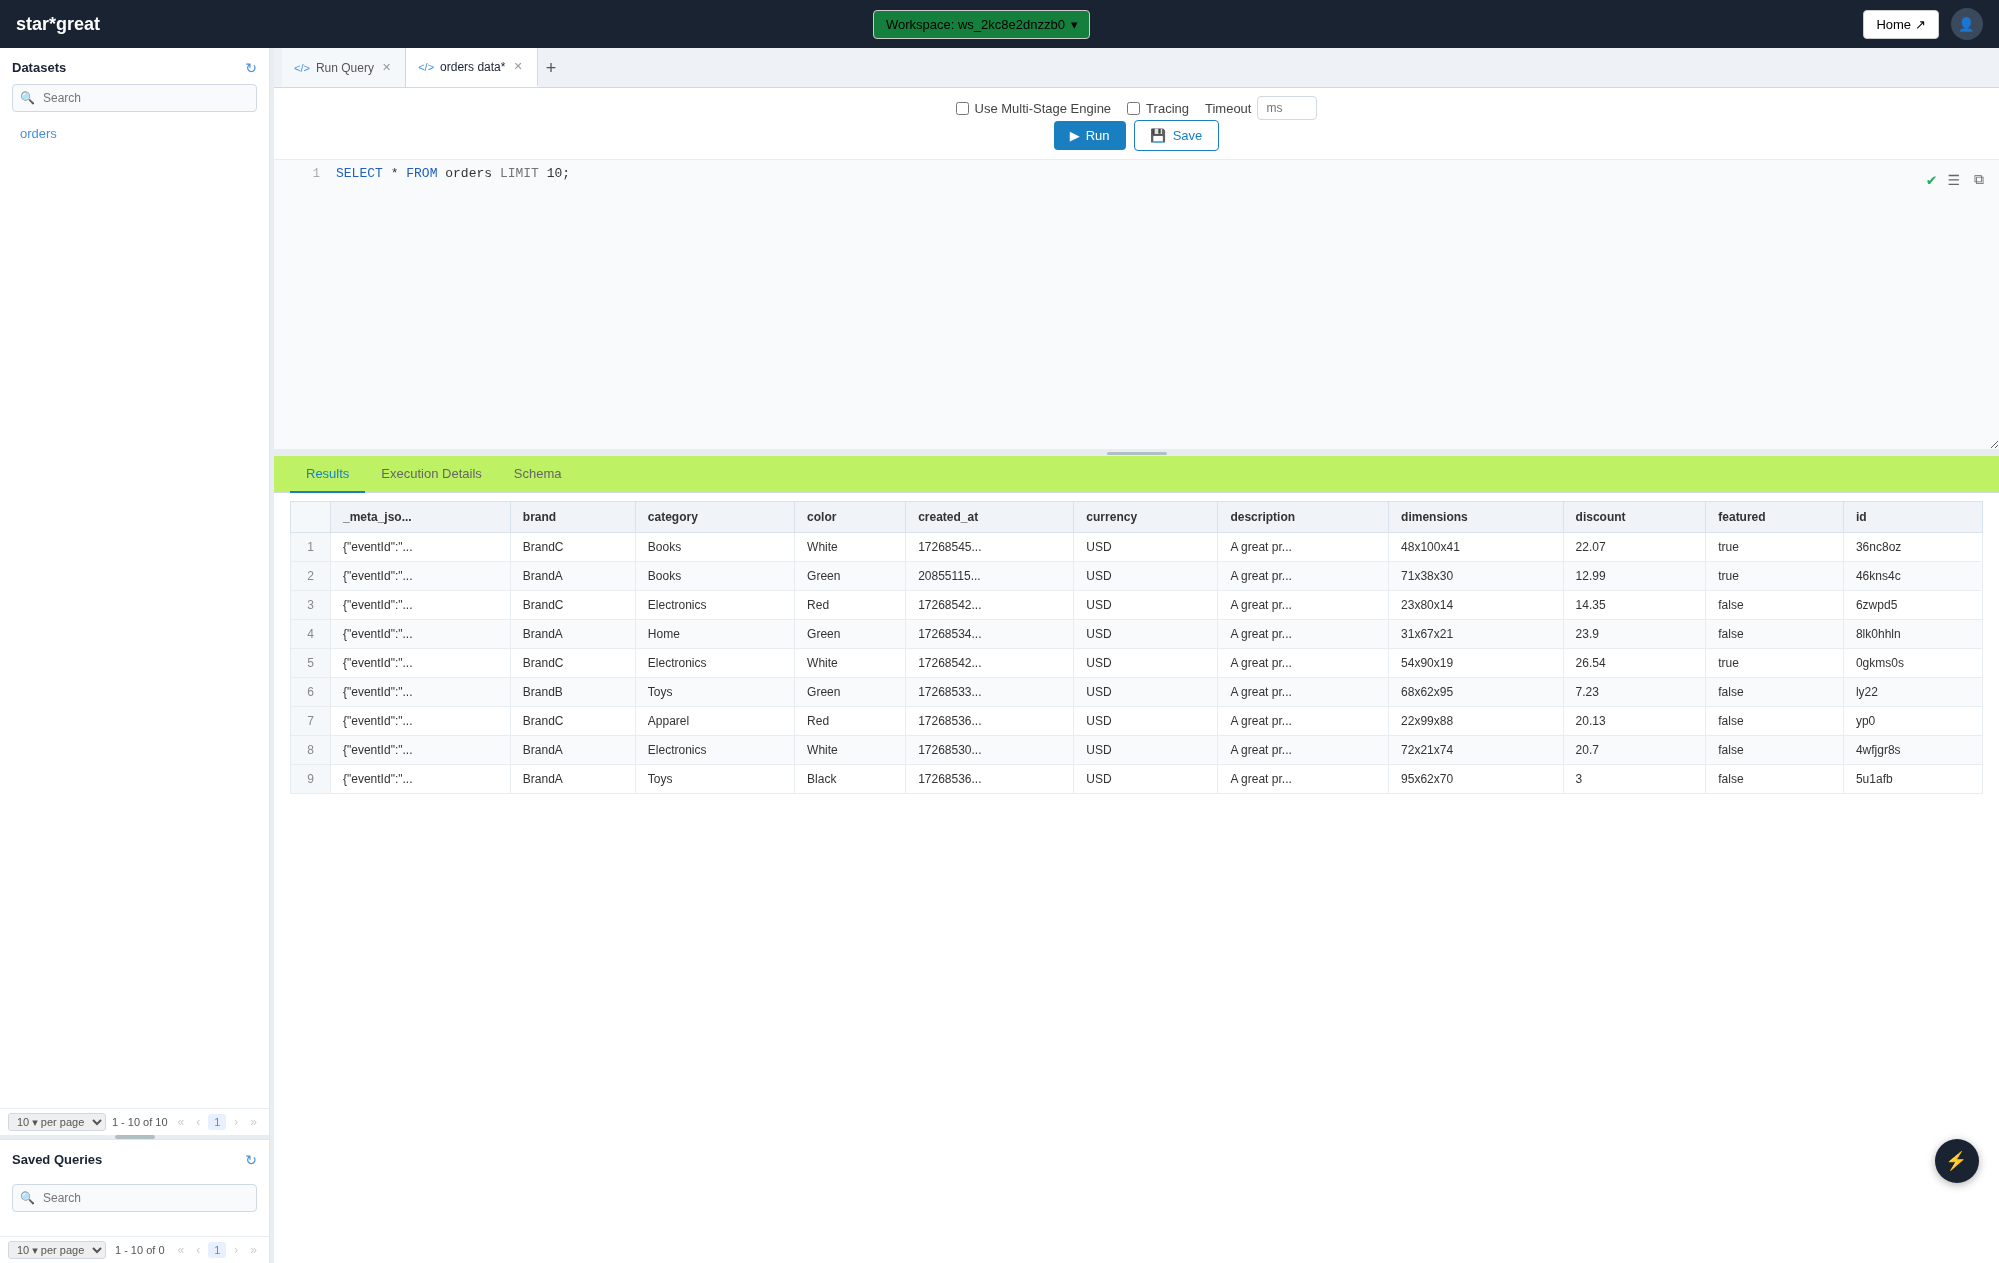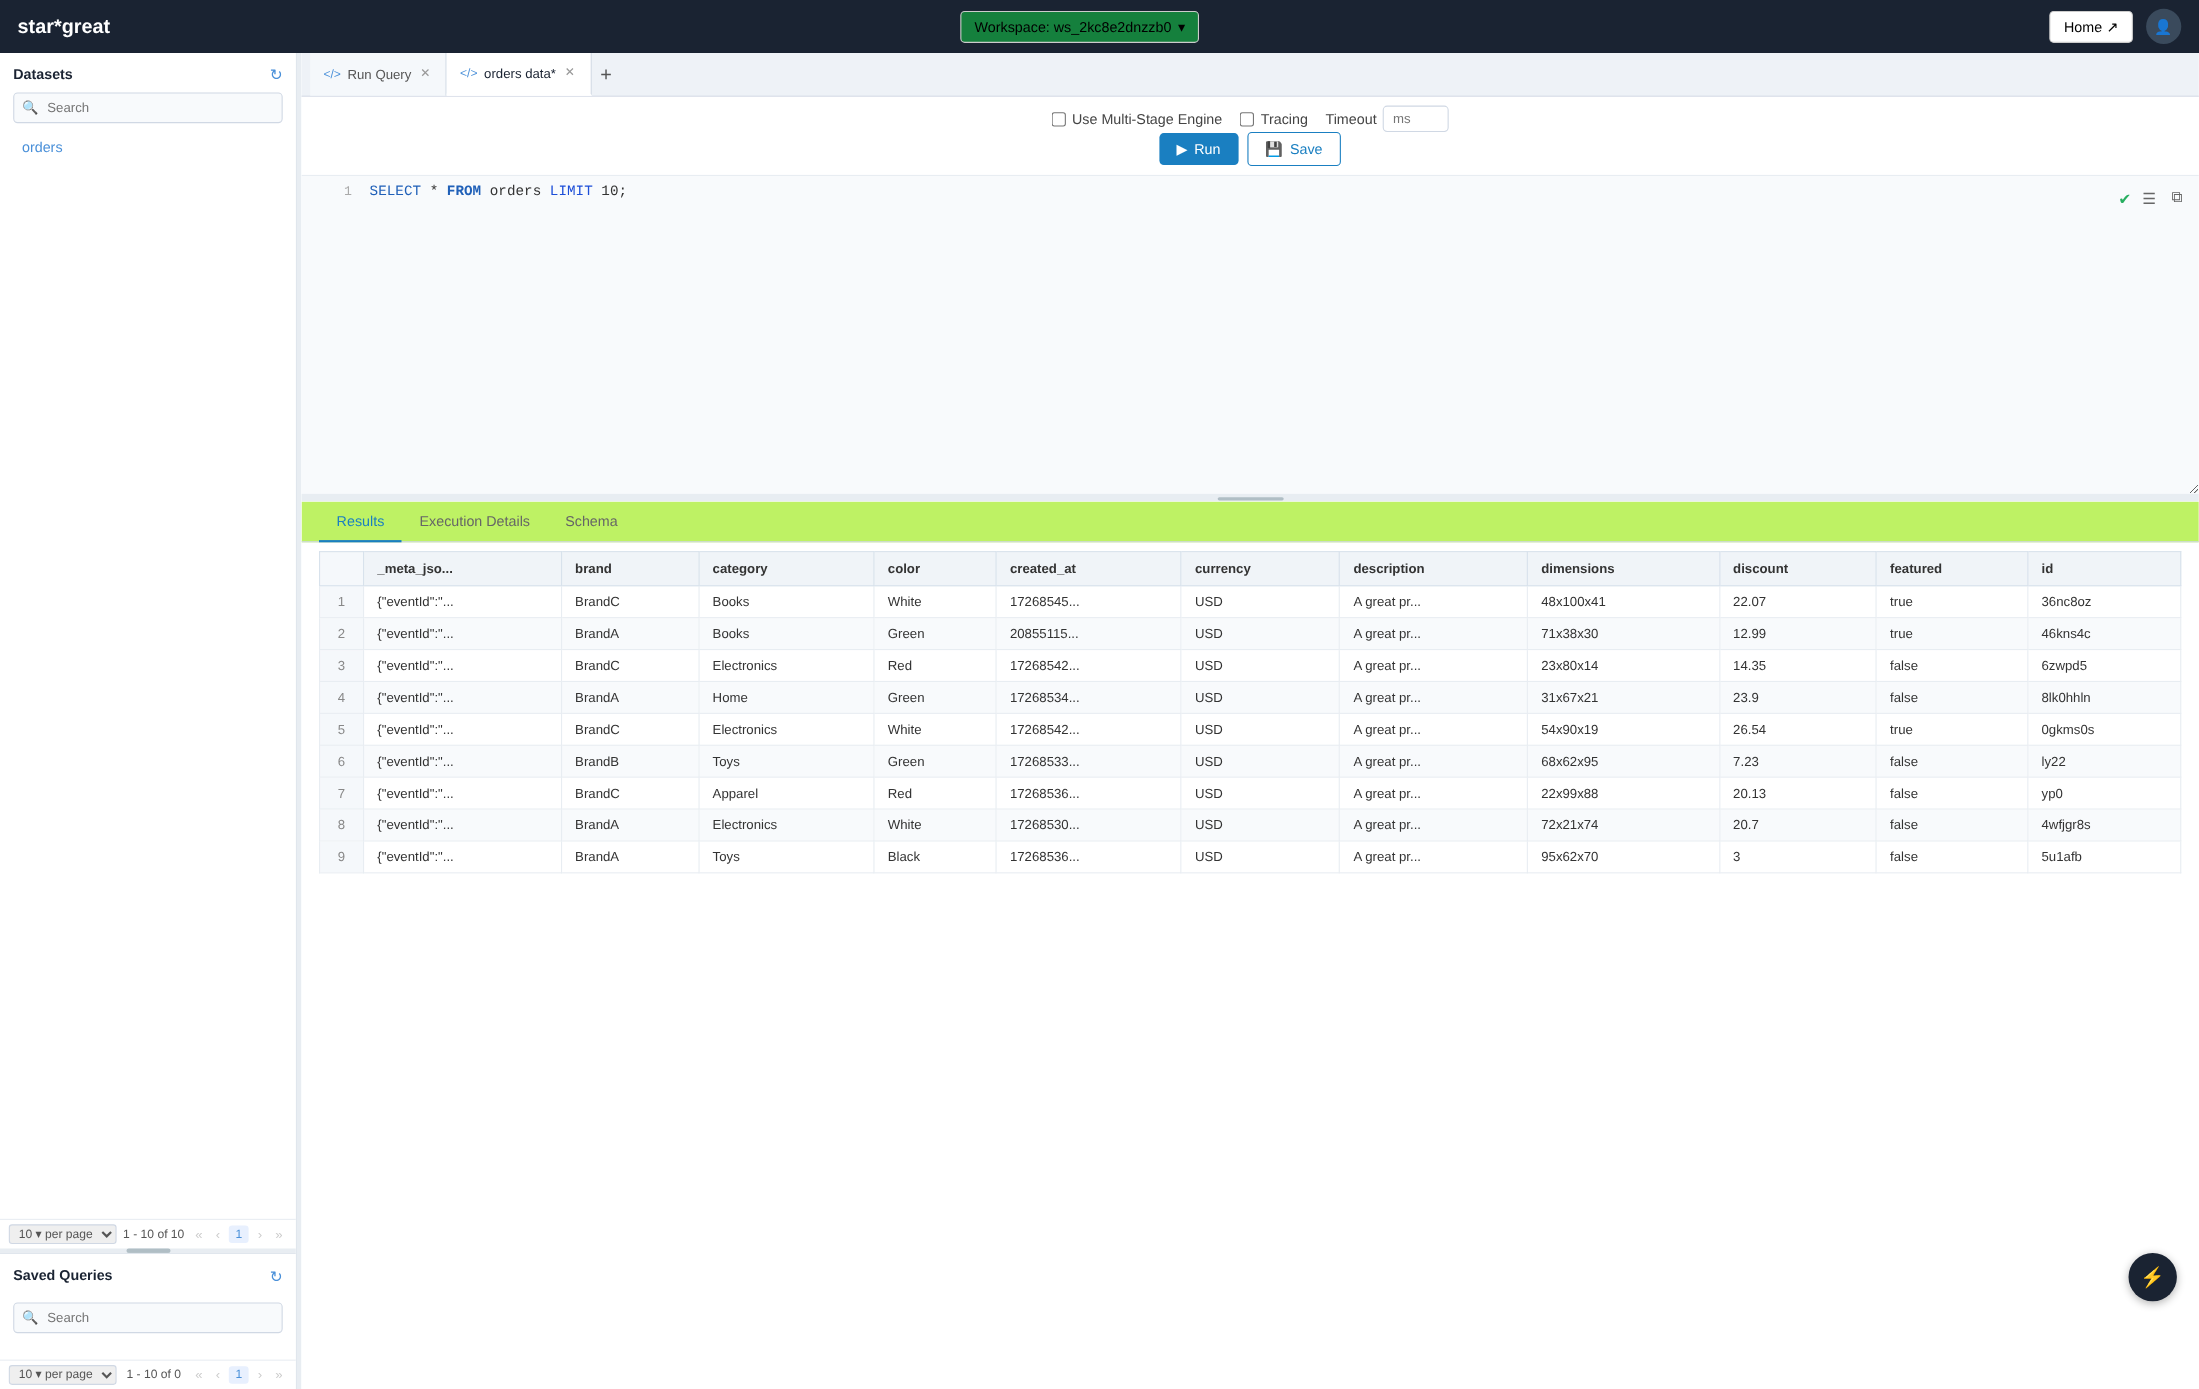--- a/index.html
+++ b/index.html
@@ -372,22 +372,22 @@
       margin-right: 16px;
       font-size: 12px;
       padding-top: 1px;
     }
     .code-content {
       flex: 1;
       font-family: 'Courier New', monospace;
       font-size: 13px;
     }
     .kw-select { color: #2060b8; font-weight: 500; }
-    .kw-from { color: #2060b8; font-weight: 700; }
-    .kw-limit { color: #1d4ed8; font-weight: 500; }
+    .kw-from { color: #2060b8; font-weight: 400; }
+    .kw-limit { color: #737373; font-weight: 500; }
     .kw-star { color: #333; }
     .kw-table { color: #333; }
     .kw-num { color: #333; }
 
     
     .editor-actions {
       position: absolute;
       top: 8px;
       right: 12px;
       display: flex;

